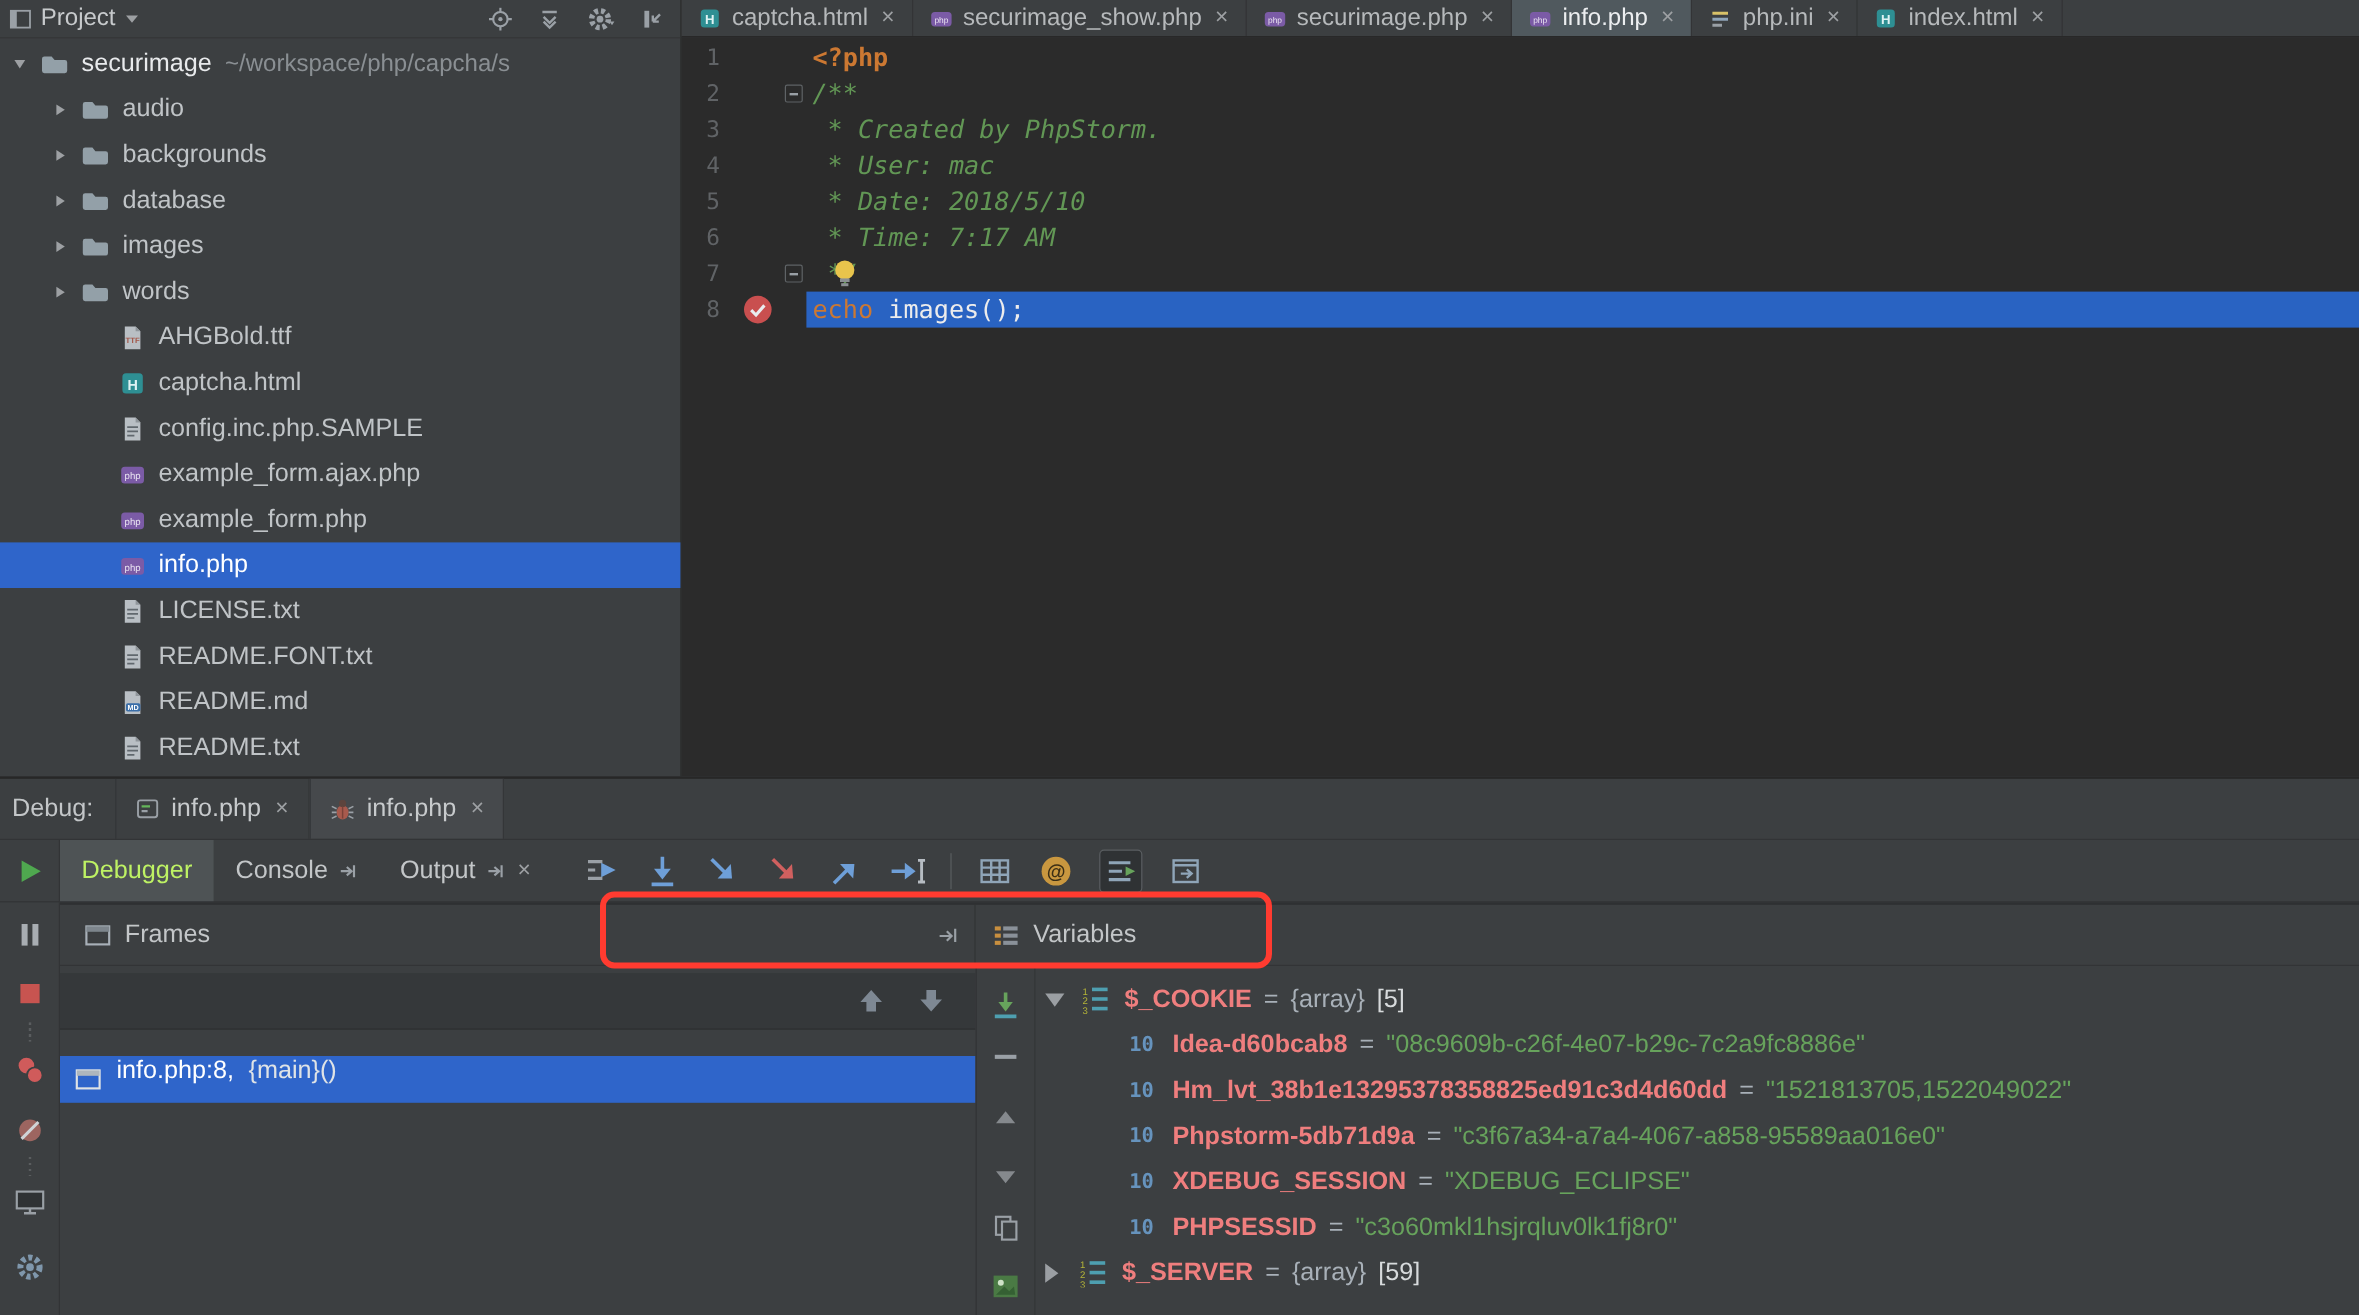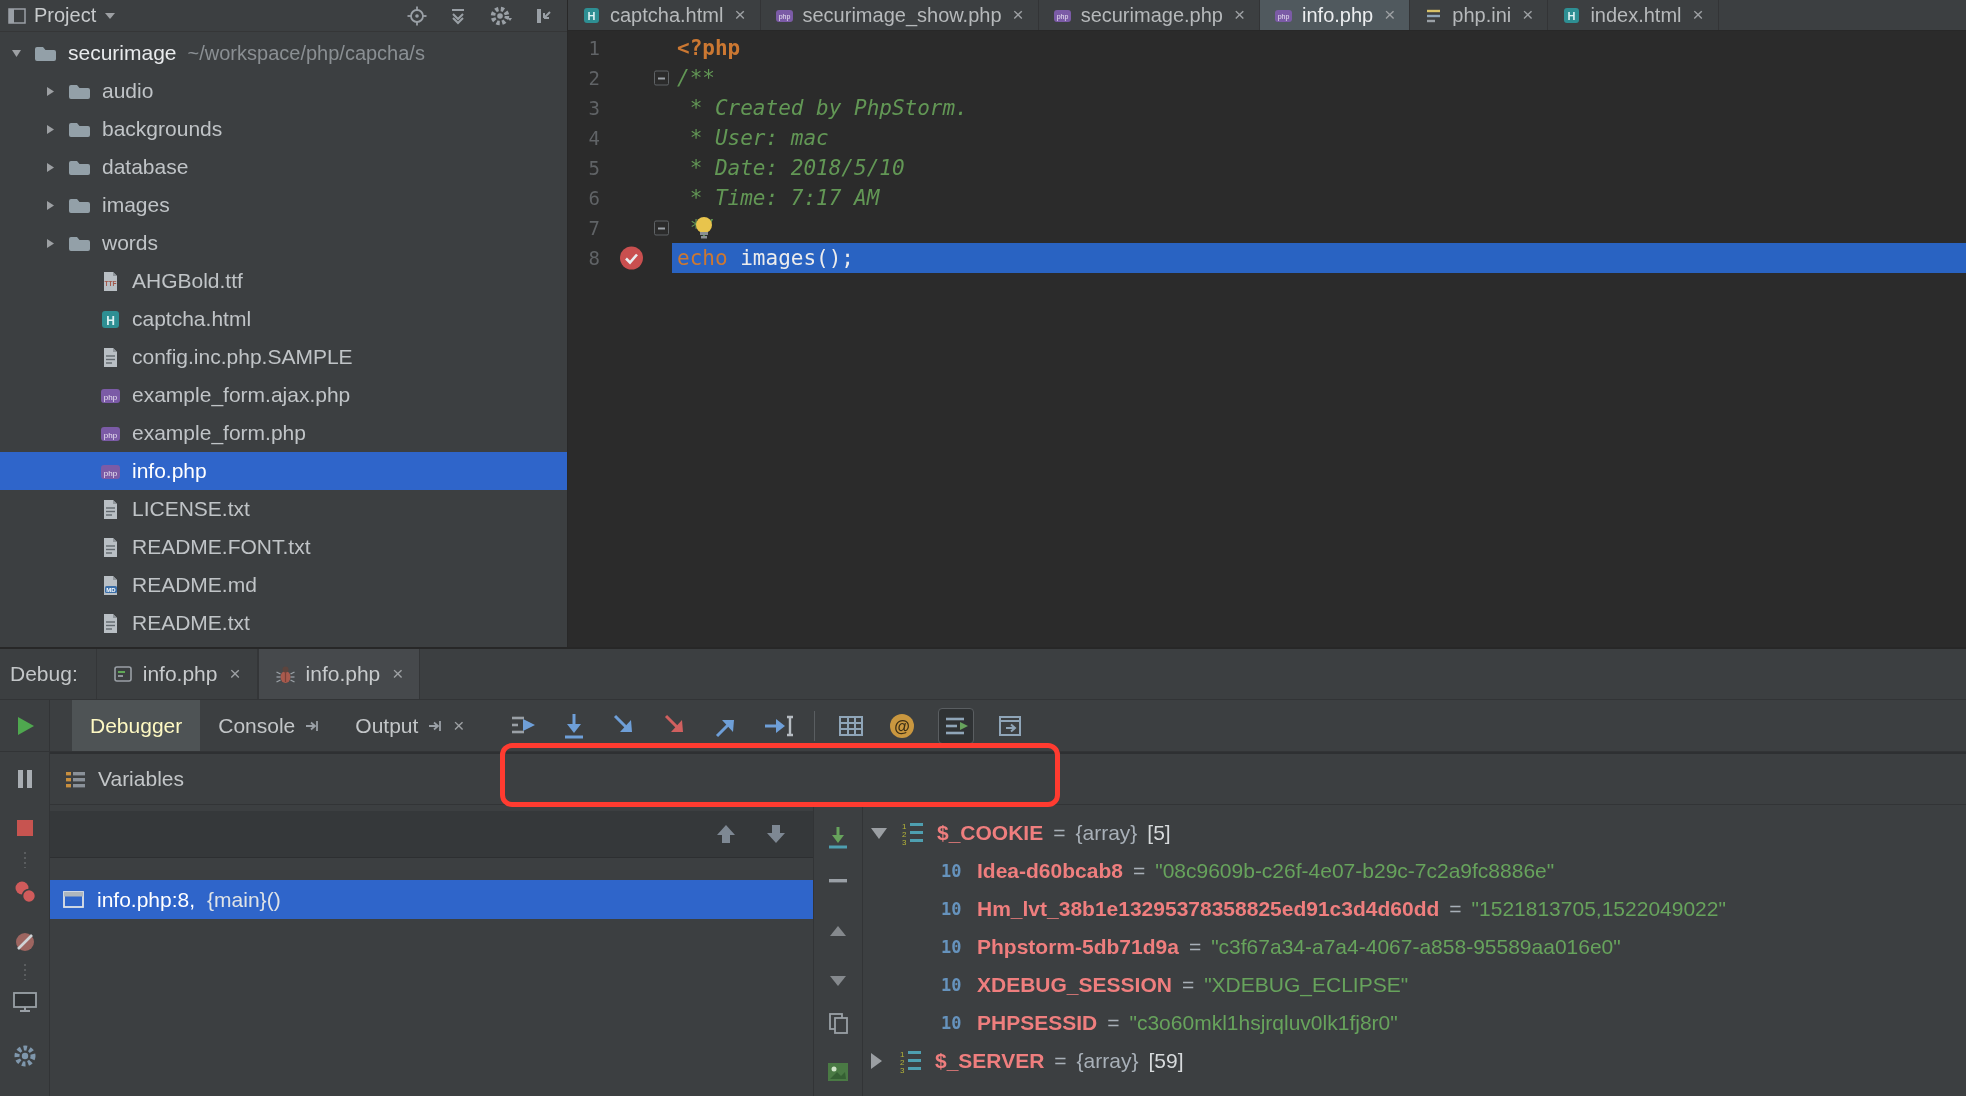--- a/index.html
+++ b/index.html
@@ -45,39 +45,39 @@
 
   
   .debug{position:absolute;left:0;top:647px;right:0;height:449px;background:#3c3f41;border-top:2px solid #272727}
   .drow1{position:absolute;top:0;left:0;right:0;height:50px;display:flex;align-items:center}
   .dlabel{font-size:21px;color:#c3c6c8;margin:0 18px 0 10px}
   .stab{display:flex;align-items:center;gap:10px;height:100%;padding:0 16px;font-size:21px;color:#c7cacc;border-left:1px solid #343638;border-right:1px solid #343638}
   .stab.sel{background:#46494c}
   .drow2{position:absolute;top:50px;left:0;right:0;height:53px;border-top:1px solid #323436;border-bottom:1px solid #323436;display:flex;align-items:center}
   .lstrip-top{flex:0 0 50px;height:100%;border-right:1px solid #323436;display:flex;align-items:center;justify-content:center}
   .ttab{height:100%;display:flex;align-items:center;gap:9px;padding:0 18px;font-size:21px;color:#c3c6c8}
-  .ttab.seltab{background:#4e5355;color:#fef9c3;margin-left:22px}
+  .ttab.seltab{background:#4e5355;color:#bef264;margin-left:0}
   .dbg-icons{display:flex;align-items:center;gap:21px;margin-left:26px}
   .dico{width:30px;height:30px}
   .vsep{width:1px;height:30px;background:#5a5e61}
   .pressedbox{background:#2f3234;border:1px solid #5a5e61;border-radius:4px;padding:2px;display:inline-flex}
   .annotation{position:absolute;left:500px;top:43px;width:560px;height:64px;border:5px solid #ff3b30;border-radius:12px;pointer-events:none;z-index:40}
   .drow3{position:absolute;top:103px;left:0;right:0;height:53px;border-top:2px solid #2e3032;border-bottom:1px solid #323436;display:flex}
   .h-strip{flex:0 0 50px;border-right:1px solid #323436}
   .h-frames{width:763px;display:flex;align-items:center;gap:11px;padding-left:20px;font-size:21px;color:#c3c6c8;border-right:1px solid #323436;position:relative}
   .h-pin{position:absolute;right:14px}
   .h-vars{flex:1;display:flex;align-items:center;gap:11px;padding-left:14px;font-size:21px;color:#c3c6c8}
   .lstrip{position:absolute;left:0;top:103px;bottom:0;width:50px;border-right:1px solid #323436;background:#3c3f41}
   .lsico{position:absolute;left:50%;transform:translateX(-50%)}
   .dotsep{position:absolute;left:50%;transform:translateX(-50%);width:2px;height:16px;
           background:repeating-linear-gradient(#5a5d5f 0 2px,transparent 2px 5px)}
   .frames{position:absolute;left:50px;top:156px;width:763px;bottom:0;background:#3c3f41}
   .f-toolbar{position:absolute;top:6px;left:0;right:0;height:47px;background:#35383a;border-bottom:1px solid #2d2f31;
              display:flex;align-items:center;justify-content:flex-end;gap:24px;padding-right:24px}
-  .f-row{position:absolute;top:75px;left:0;right:0;height:39px;background:#2f65ca;display:flex;align-items:center;gap:12px;padding-left:12px;font-size:21px;color:#ffffff}
+  .f-row{position:absolute;top:75px;left:0;right:0;height:39px;background:#2f65ca;display:flex;gap:12px;padding-left:12px;font-size:21px;color:#ffffff}
   .f-fn{color:#dfe3e6}
   .mstrip{position:absolute;left:813px;top:156px;width:50px;bottom:0;border-left:1px solid #323436;border-right:1px solid #323436;background:#3c3f41}
   .msico{position:absolute;left:50%;transform:translateX(-50%)}
   .vars{position:absolute;left:863px;top:156px;right:0;bottom:0;background:#3c3f41;overflow:hidden}
   .vrow{position:absolute;left:0;right:0;height:38px;display:flex;align-items:center;font-size:21px;white-space:nowrap}
   .vrow.parent{padding-left:8px}
   .vrow.child{padding-left:78px}
   .tri-down{width:0;height:0;border-left:8px solid transparent;border-right:8px solid transparent;border-top:11px solid #9b9fa3;margin-right:14px}
   .tri-right{width:0;height:0;border-top:8px solid transparent;border-bottom:8px solid transparent;border-left:11px solid #9b9fa3;margin-right:17px}
   .vicon{margin-right:12px}
@@ -599,20 +599,35 @@
               <path d="M11 17 h8 M16 13.5 L20 17 L16 20.5" fill="none" stroke="#8fa5b8" stroke-width="2"></path>
             </svg>
         </span>
       </div>
 
       <div class="annotation"></div>
     </div>
 
     <div class="drow3">
       <span class="h-strip"></span>
+      <div class="h-frames">
+        <span class="i">
+          <svg width="23" height="21">
+              <rect x="2" y="3" width="19" height="15" fill="none" stroke="#a8b0b8" stroke-width="1.8"></rect>
+              <rect x="2" y="3" width="19" height="4.5" fill="#7d858c"></rect>
+            </svg>
+        </span>
+        <span>Frames</span>
+        <span class="h-pin i">
+          <svg width="17" height="15">
+              <path d="M2 8 h9 M8 4 L12 8 L8 12" fill="none" stroke="#9aa0a6" stroke-width="1.8"></path>
+              <line x1="15" y1="2" x2="15" y2="13" stroke="#9aa0a6" stroke-width="1.8"></line>
+            </svg>
+        </span>
+      </div>
       <div class="h-vars">
         <span class="i">
           <svg width="23" height="20">
               <rect x="2" y="3" width="5" height="3.4" fill="#c88f3f"></rect>
               <rect x="9" y="3" width="12" height="3.4" fill="#8a9199"></rect>
               <rect x="2" y="9" width="5" height="3.4" fill="#c88f3f"></rect>
               <rect x="9" y="9" width="12" height="3.4" fill="#8a9199"></rect>
               <rect x="2" y="15" width="5" height="3.4" fill="#c88f3f"></rect>
               <rect x="9" y="15" width="12" height="3.4" fill="#8a9199"></rect>
             </svg>

